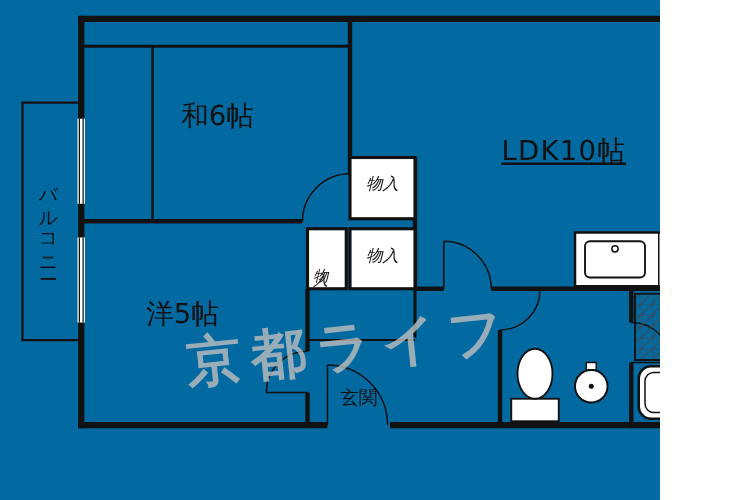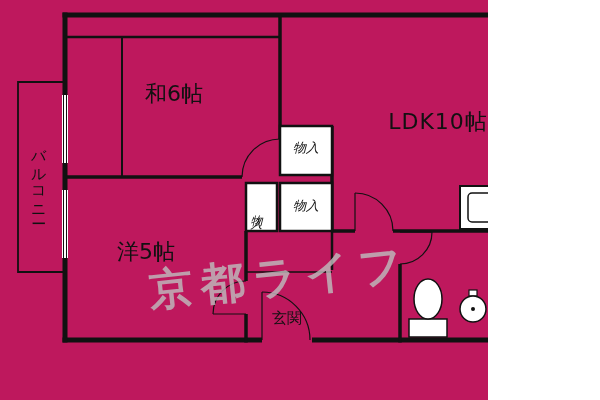--- a/index.html
+++ b/index.html
@@ -1,17 +1,17 @@
 <!DOCTYPE html>
 <html><head>
 <meta charset="utf-8">
 <style>
   html,body{margin:0;padding:0;background:#ffffff;}
   .stage{
-    position:relative;width:488px;height:400px;background:#be185d;overflow:hidden;
+    position:relative;width:528px;height:400px;background:#0369a1;overflow:hidden;
     font-family:"DejaVu Sans","Liberation Sans",sans-serif;
   }
   .stage svg{position:absolute;left:0;top:0;}
   .lbl{
     position:absolute;color:#111;text-align:center;line-height:1.05;
     font-family:"DejaVu Sans","Liberation Sans",sans-serif;
     white-space:nowrap;
   }
   .vert{
     writing-mode:vertical-rl;text-orientation:upright;
@@ -116,21 +116,21 @@
 
     <g stroke="#111" fill="#fff">
       <rect x="469" y="290" width="8" height="6" stroke-width="1.2"></rect>
       <circle cx="473" cy="309" r="13" stroke-width="1.5"></circle>
       <circle cx="473" cy="309" r="2" fill="#111" stroke="none"></circle>
     </g>
   </svg>
 
   <div class="lbl room" style="left:114px;top:82px;width:120px;">和6帖</div>
 
-  <div class="lbl room" style="left:358px;top:110px;width:160px;letter-spacing:1px;">LDK10帖</div>
+  <div class="lbl room" style="left:371px;top:110px;width:160px;letter-spacing:1px;text-decoration:underline;">LDK10帖</div>
 
   <div class="lbl room" style="left:86px;top:240px;width:120px;">洋5帖</div>
 
   <div class="lbl small" style="left:281px;top:141px;width:50px;">物入</div>
 
   <div class="lbl small vert" style="left:250px;top:184px;height:46px;font-size:12px;">物入</div>
 
   <div class="lbl small" style="left:281px;top:199px;width:50px;">物入</div>
 
   <div class="lbl" style="left:257px;top:311px;width:60px;font-size:15px;">玄関</div>

